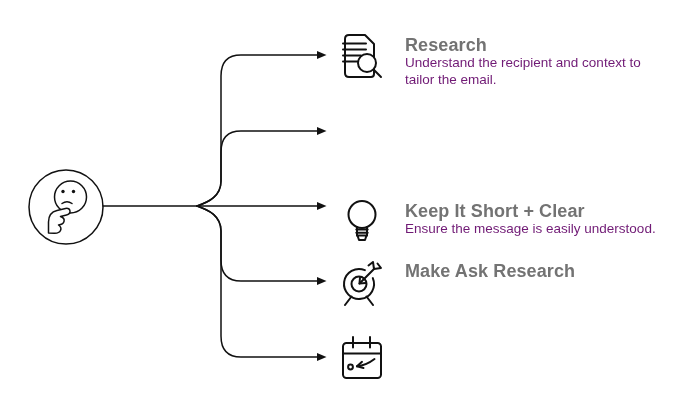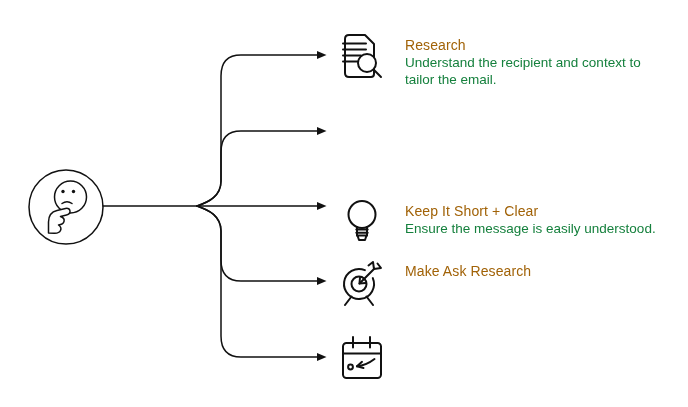--- a/index.html
+++ b/index.html
@@ -27,30 +27,30 @@
   }
   .item .ic{
     flex:0 0 48px;
     width:48px;height:48px;
   }
   .txt{
     width:256px;
     padding-top:4px;
   }
   .title{
-    font-size:14px;
-    font-weight:400;
+    font-size:18px;
+    font-weight:700;
     line-height:18px;
-    color:#a16207;
+    color:#737373;
     letter-spacing:0.1px;
   }
   .desc{
     font-size:13.5px;
     line-height:16.5px;
-    color:#15803d;
+    color:#701a75;
     margin-top:1px;
   }
   svg *{vector-effect:none;}
 </style>
 </head>
 <body>
 
 <div class="stage">
 
   <svg class="canvas" width="688" height="407" viewBox="0 0 688 407">

